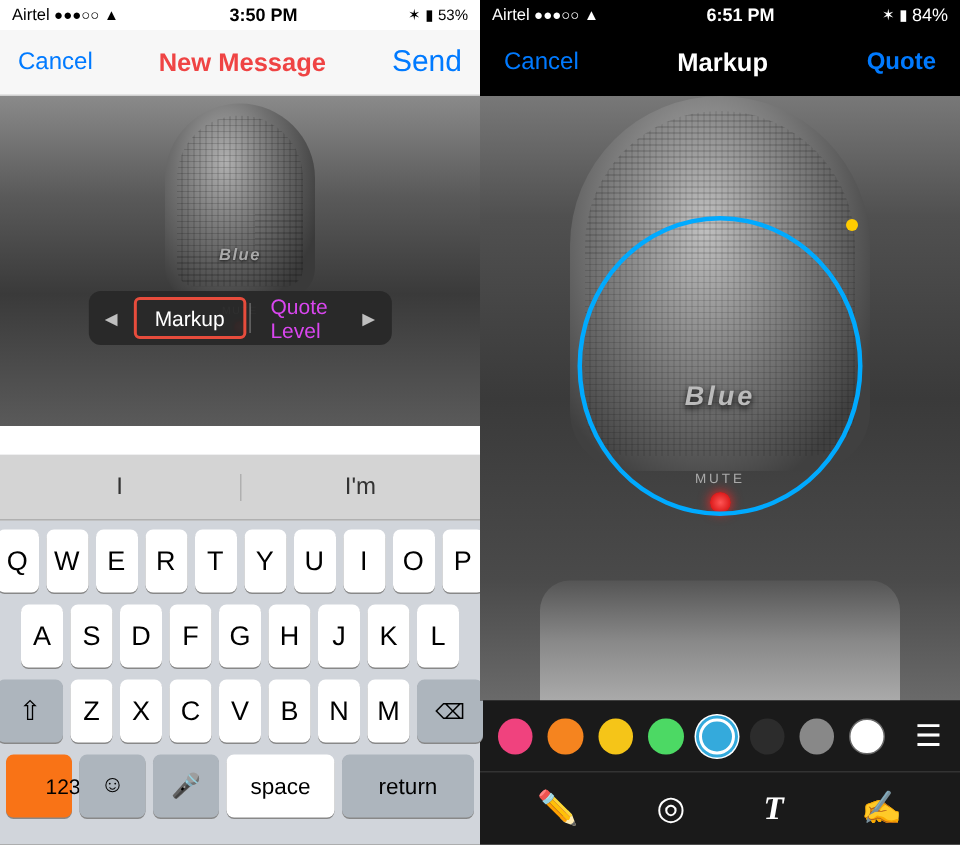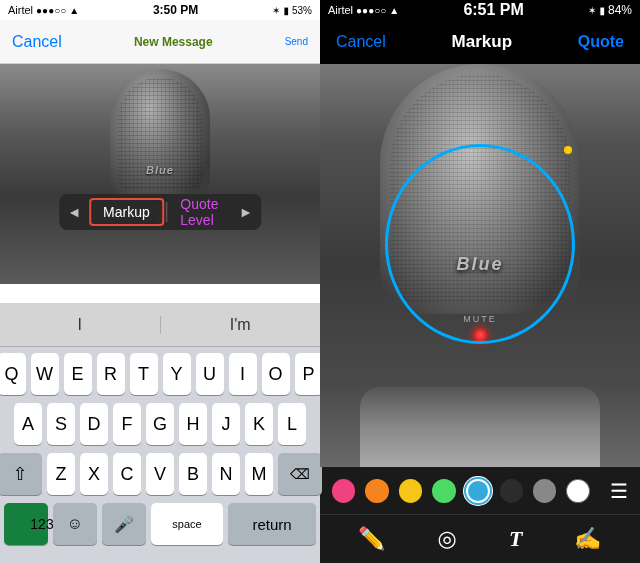--- a/index.html
+++ b/index.html
@@ -44,28 +44,28 @@
       justify-content: space-between;
       padding: 0 12px;
     }
 
     .nav-cancel {
       color: #007aff;
       font-size: 16px;
     }
 
     .nav-title {
-      font-size: 12px;
+      font-size: 17px;
       font-weight: 600;
-      color: #4d7c0f;
+      color: #ef4444;
     }
 
     .nav-send {
       color: #007aff;
-      font-size: 10px;
+      font-size: 20px;
     }
 
     .message-content-area {
       flex: 1;
       position: relative;
       overflow: hidden;
       background: #fff;
     }
 
     .mic-image-left {
@@ -238,21 +238,21 @@
       font-weight: 300;
       color: #000;
       box-shadow: 0 1px 0 #888;
       flex: 1;
       max-width: 30px;
       cursor: pointer;
     }
 
     .key-space {
       background: #fff;
-      font-size: 11px;
+      font-size: 15px;
       max-width: 160px;
       flex: 4;
     }
 
     .key-return {
       background: #adb5bd;
       font-size: 15px;
       max-width: 88px;
       min-width: 88px;
     }
@@ -265,21 +265,21 @@
     }
 
     .key-delete {
       background: #adb5bd;
       font-size: 14px;
       max-width: 44px;
       min-width: 44px;
     }
 
     .key-num {
-      background: #15803d;
+      background: #f97316;
       font-size: 14px;
       max-width: 44px;
       min-width: 44px;
       padding-left: 32px;
     }
 
     .key-emoji {
       background: #adb5bd;
       font-size: 16px;
       max-width: 44px;
@@ -496,21 +496,21 @@
 
     .tool-icon {
       color: #fff;
       font-size: 22px;
       cursor: pointer;
     }
 
     .tool-icon.active {
       color: #007aff;
     }
-    .time-display-w { font-size: 16px; font-weight: 600; color: #fff; }
+    .time-display-w { font-size: 12px; font-weight: 600; color: #fff; }
 
     .status-icons { display: flex; align-items: center; gap: 3px; font-size: 10px; }
   </style>
 </head>
 <body>
 
 <div class="left-panel">
 
   <div class="left-status-bar">
     <div class="status-left">

